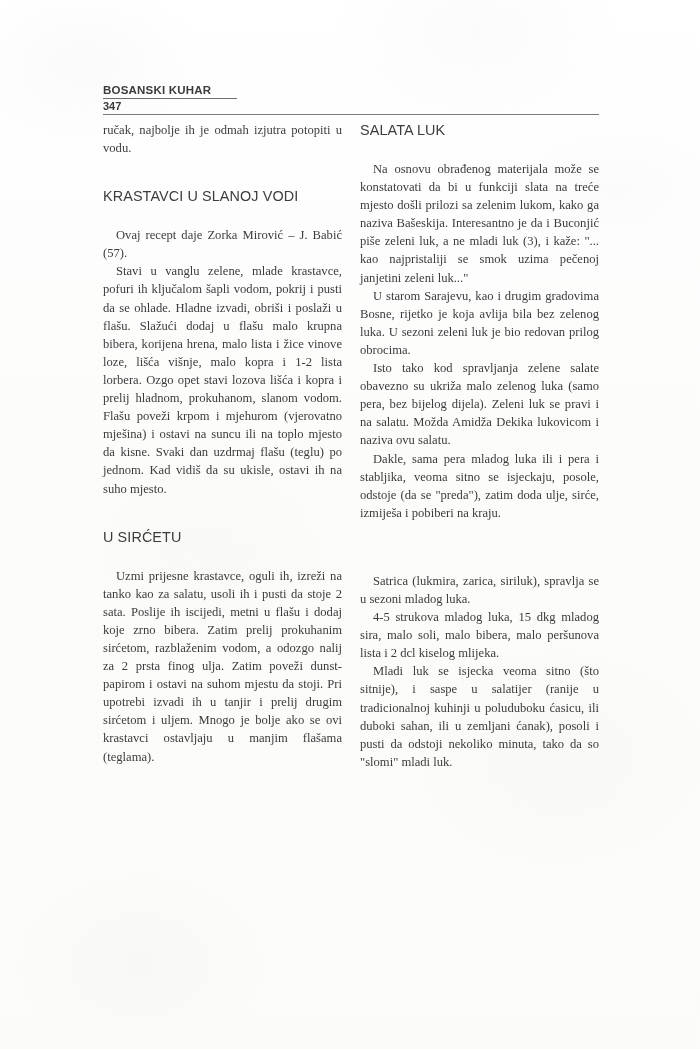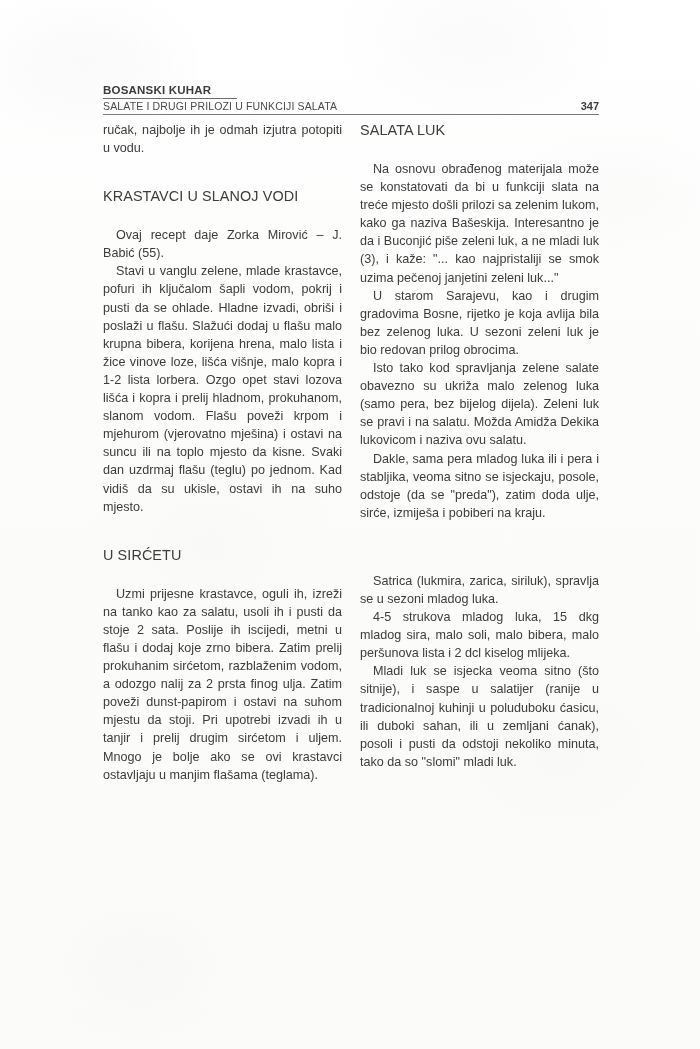--- a/index.html
+++ b/index.html
@@ -100,20 +100,21 @@
   }
 
   p.body {
     margin: 0;
     font-size: 12.6px;
     line-height: 18.1px;
     text-align: justify;
     color: #3c3c3c;
     -webkit-hyphens: none;
     hyphens: none;
+    font-family: Liberation Serif, serif;
   }
   p.body.indent {
     text-indent: 13px;
   }
 
   h2.recipe-title {
     margin: 0;
     font-size: 14.4px;
     font-weight: normal;
     letter-spacing: 0.1px;
@@ -128,37 +129,36 @@
 <body>
 
 <div class="paper-texture"></div>
 
 <div class="page">
 
   <div class="header-zone">
     <div class="book-title">BOSANSKI KUHAR</div>
     <div class="rule-short"></div>
     <div class="header-row">
-      <div class="section-title">SALATE I DRUGI PRILOZI U FUNKCIJI SALATA</div>
       <div class="page-number">347</div>
     </div>
     <div class="rule-full"></div>
   </div>
 
   <div class="columns">
 
     <div class="col">
 
       <p class="body">ručak, najbolje ih je odmah izjutra potopiti u vodu.</p>
 
       <div class="sp-title-before"></div>
       <h2 class="recipe-title">KRASTAVCI U SLANOJ VODI</h2>
       <div class="sp-title-after"></div>
 
-      <p class="body indent">Ovaj recept daje Zorka Mirović – J. Babić (55).</p>
+      <p class="body indent">Ovaj recept daje Zorka Mirović – J. Babić (57).</p>
       <p class="body indent">Stavi u vanglu zelene, mlade krastavce, pofuri ih ključalom šapli vodom, pokrij i pusti da se ohlade. Hladne izvadi, obriši i poslaži u flašu. Slažući dodaj u flašu malo krupna bibera, korijena hrena, malo lista i žice vinove loze, lišća višnje, malo kopra i 1-2 lista lorbera. Ozgo opet stavi lozova lišća i kopra i prelij hladnom, prokuhanom, slanom vodom. Flašu poveži krpom i mjehurom (vjerovatno mješina) i ostavi na suncu ili na toplo mjesto da kisne. Svaki dan uzdrmaj flašu (teglu) po jednom. Kad vidiš da su ukisle, ostavi ih na suho mjesto.</p>
 
       <div class="sp-title-before"></div>
       <h2 class="recipe-title">U SIRĆETU</h2>
       <div class="sp-title-after"></div>
 
       <p class="body indent">Uzmi prijesne krastavce, oguli ih, izreži na tanko kao za salatu, usoli ih i pusti da stoje 2 sata. Poslije ih iscijedi, metni u flašu i dodaj koje zrno bibera. Zatim prelij prokuhanim sirćetom, razblaženim vodom, a odozgo nalij za 2 prsta finog ulja. Zatim poveži dunst-papirom i ostavi na suhom mjestu da stoji. Pri upotrebi izvadi ih u tanjir i prelij drugim sirćetom i uljem. Mnogo je bolje ako se ovi krastavci ostavljaju u manjim flašama (teglama).</p>
 
     </div>
 

